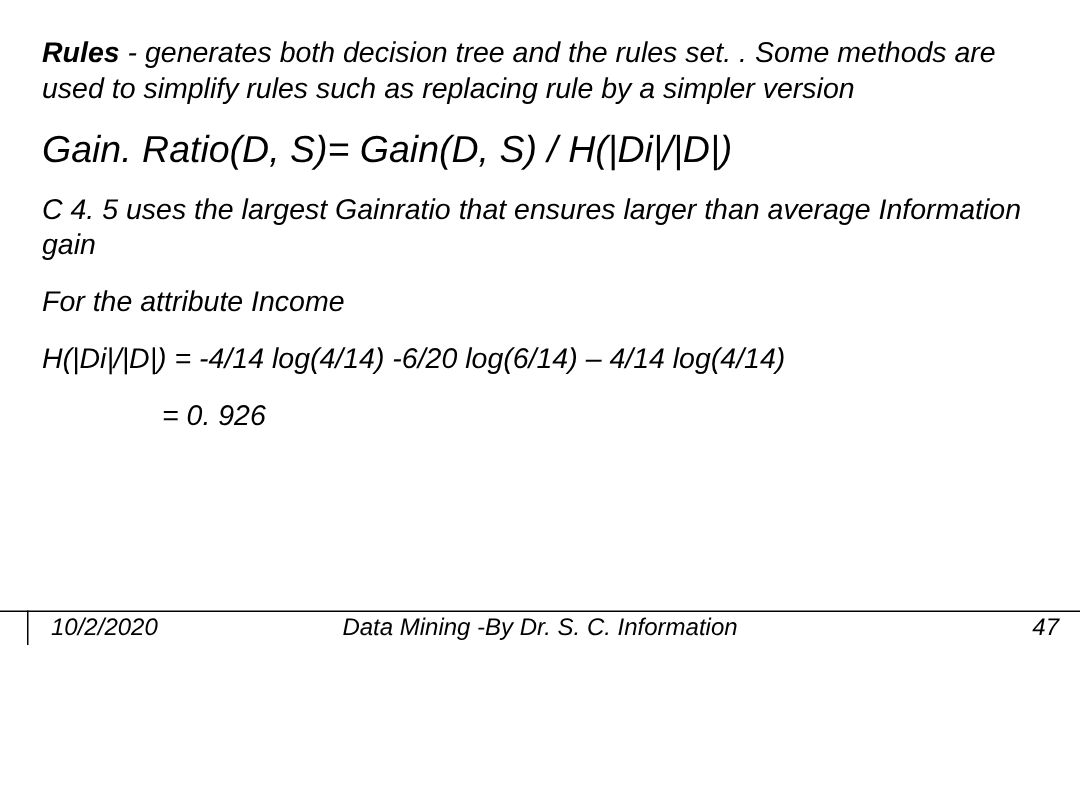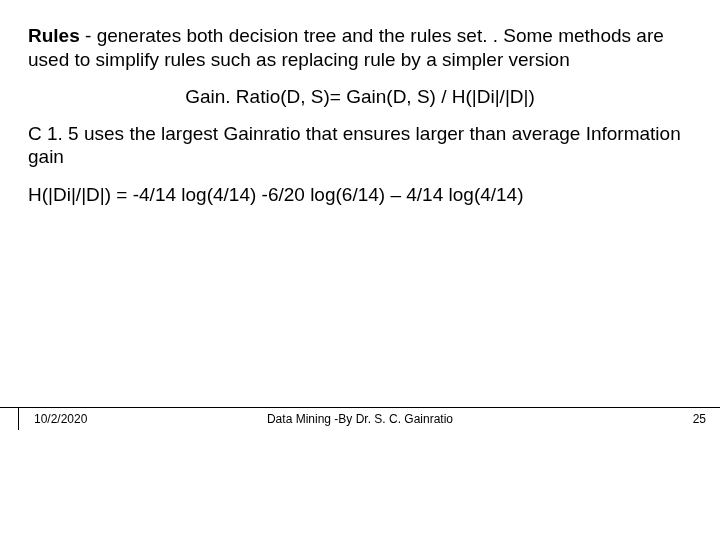--- a/index.html
+++ b/index.html
@@ -11,45 +11,46 @@
     font-family: Arial, Helvetica, sans-serif;
     color: #000;
     overflow: hidden;
   }
   .slide {
     position: relative;
     width: 720px;
     height: 436px;
     box-sizing: border-box;
     padding: 24px 28px 0 28px;
+    font-style: italic;
   }
   .para {
     font-size: 19px;
     line-height: 1.25;
     margin: 0 0 14px 0;
   }
   .bold {
     font-weight: bold;
   }
   .formula {
-    text-align: center;
-    font-size: 19px;
+    text-align: left;
+    font-size: 25px;
     margin: 6px 0 14px 0;
   }
   .indent {
     padding-left: 80px;
   }
   .footer {
     position: absolute;
     left: 0;
     right: 0;
     bottom: 6px;
     height: 22px;
     border-top: 1px solid #000;
-    font-size: 12px;
+    font-size: 16px;
     display: flex;
     align-items: center;
   }
   .footer .date {
     position: absolute;
     left: 34px;
   }
   .footer .title {
     position: absolute;
     left: 0;
@@ -74,27 +75,29 @@
 
 <div class="slide">
 
   <p class="para">
     <span class="bold">Rules</span><span> - generates both decision tree and the rules set. . Some methods are used to simplify rules such as replacing rule by a simpler version</span>
   </p>
 
 
   <p class="formula">Gain. Ratio(D, S)= Gain(D, S) / H(|Di|/|D|)</p>
 
-  <p class="para">C 1. 5 uses the largest Gainratio that ensures larger than average Information gain</p>
+  <p class="para">C 4. 5 uses the largest Gainratio that ensures larger than average Information gain</p>
 
+  <p class="para">For the attribute Income</p>
 
   <p class="para">H(|Di|/|D|) = -4/14 log(4/14) -6/20 log(6/14) – 4/14 log(4/14)</p>
 
+  <p class="para indent">= 0. 926</p>
 
 
   <div class="footer">
     <div class="vline"></div>
     <span class="date">10/2/2020</span>
-    <span class="title">Data Mining -By Dr. S. C. Gainratio</span>
-    <span class="page">25</span>
+    <span class="title">Data Mining -By Dr. S. C. Information</span>
+    <span class="page">47</span>
   </div>
 
 </div>
 
 </body></html>

